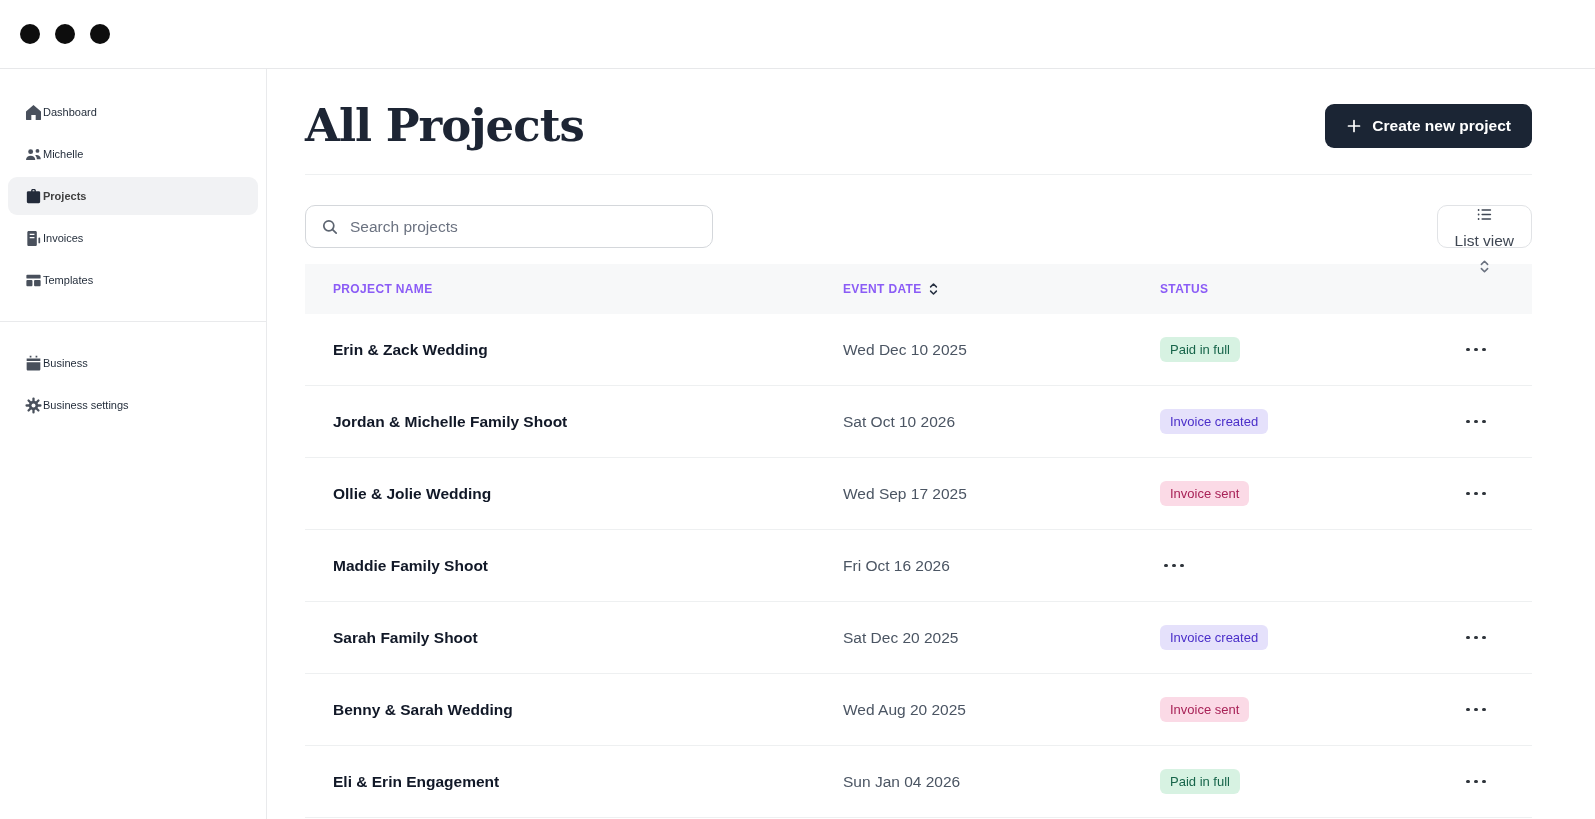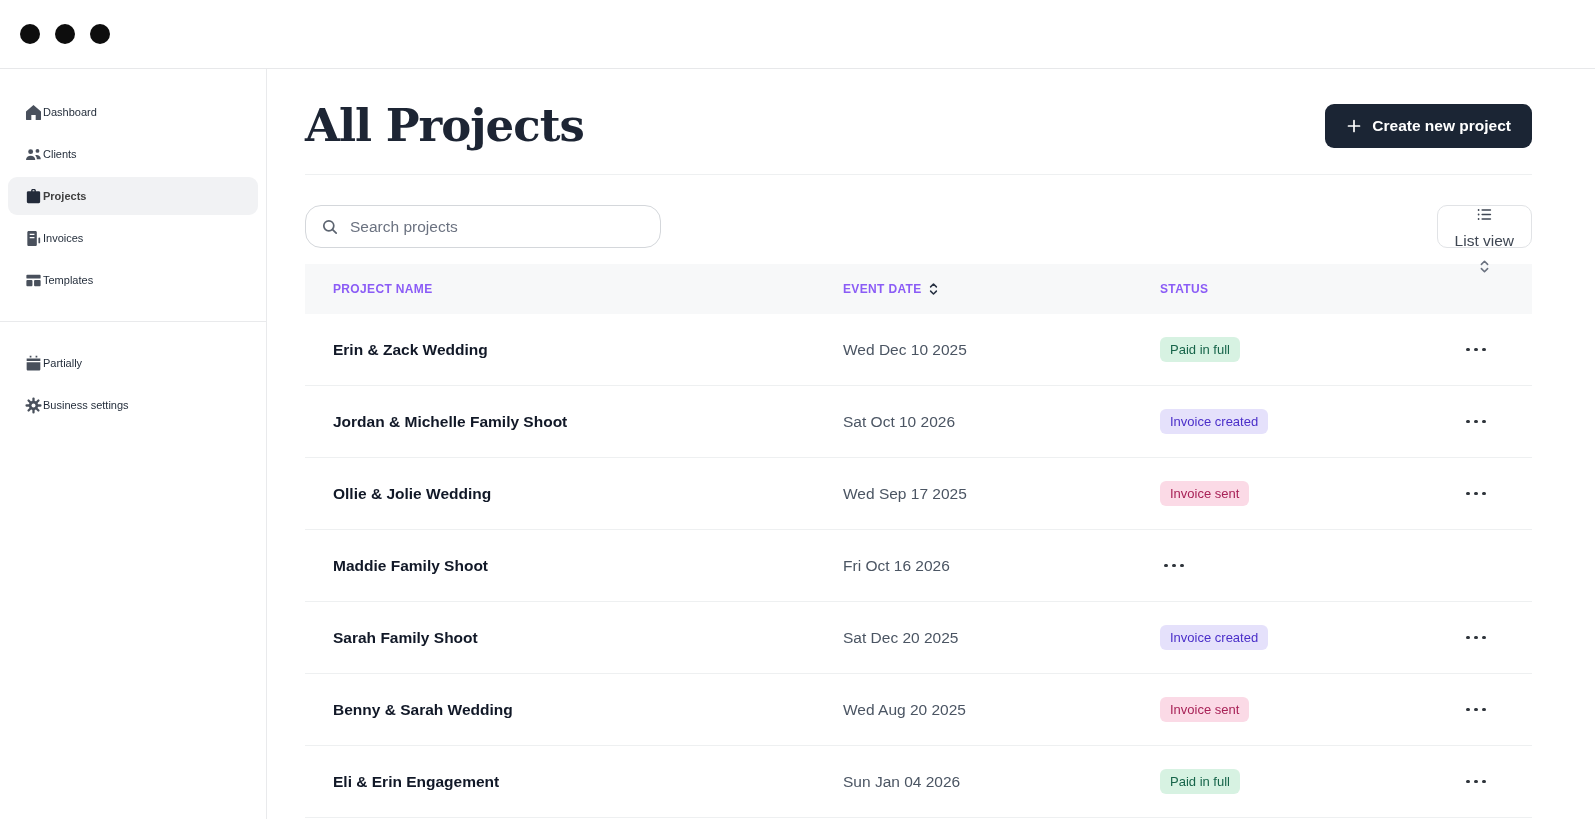--- a/index.html
+++ b/index.html
@@ -23,21 +23,21 @@
 
   .main { flex:1; padding:0 63px 0 38px; }
 
   
   .header-row { display:flex; justify-content:space-between; align-items:center; margin-top:30px; padding-bottom:22px; border-bottom:1px solid #eef0f1; }
   .page-title { font-family:"DejaVu Serif", serif; font-weight:800; font-size:45px; letter-spacing:-1px; color:#1d2534; }
   .create-btn { display:flex; align-items:center; gap:10px; background:#1b2534; color:#fff; border:none; border-radius:9px; height:44px; padding:0 21px; font-size:15.5px; font-weight:600; font-family:inherit; cursor:pointer; }
 
   
   .toolbar { display:flex; justify-content:space-between; align-items:center; margin-top:30px; }
-  .search-box { width:356px; height:43px; border:1px solid #d4d7db; border-radius:16px; display:flex; align-items:center; padding:0 15px; gap:11px; background:#fff; }
+  .search-box { width:408px; height:43px; border:1px solid #d4d7db; border-radius:10px; display:flex; align-items:center; padding:0 15px; gap:11px; background:#fff; }
   .search-box input { border:none; outline:none; font-size:15.5px; font-family:inherit; color:#111827; flex:1; background:transparent; }
   .search-box input::placeholder { color:#6b7280; }
   .view-btn { display:flex; align-items:center; gap:9px; background:#fff; border:1px solid #e1e3e6; border-radius:10px; height:43px; padding:0 17px; font-size:15.5px; color:#3f4753; font-family:inherit; cursor:pointer;flex-direction:column; }
 
   
   .table { margin-top:16px; }
   .thead, .trow { display:grid; grid-template-columns:510px 317px 1fr 70px; align-items:center; padding-left:28px; }
   .thead { background:#f7f8f9; height:50px; font-size:12px; font-weight:700; color:#8b5cf6; letter-spacing:.35px; }
   .th { display:flex; align-items:center; gap:6px; }
   .trow { height:72px; border-bottom:1px solid #eef0f1; background:#fff; }
@@ -70,21 +70,21 @@
     </div>
     <div class="nav-item">
       <span class="ic">
         <svg width="19" height="19" viewBox="0 0 20 20" fill="#49505c">
             <circle cx="7" cy="7" r="2.6"></circle>
             <path d="M2.2 15.2c0-2.5 2.2-4 4.8-4s4.8 1.5 4.8 4v.6H2.2v-.6z"></path>
             <circle cx="14.2" cy="6.2" r="2"></circle>
             <path d="M13.2 10.6c2.3.1 4.4 1.5 4.4 3.8v.5h-4.1c0-1.7-.6-3-1.7-3.9.4-.2.9-.4 1.4-.4z"></path>
           </svg>
       </span>
-      <span>Clients</span>
+      <span>Michelle</span>
     </div>
     <div class="nav-item active">
       <span class="ic">
         <svg width="19" height="19" viewBox="0 0 20 20" fill="#232b3a">
             <path d="M7.5 4.5V3.6c0-.9.7-1.6 1.6-1.6h1.8c.9 0 1.6.7 1.6 1.6v.9h3.1c.8 0 1.4.6 1.4 1.4v9.7c0 .8-.6 1.4-1.4 1.4H4.4c-.8 0-1.4-.6-1.4-1.4V5.9c0-.8.6-1.4 1.4-1.4h3.1zm1.5 0h2v-.8a.4.4 0 0 0-.4-.4H9.4a.4.4 0 0 0-.4.4v.8z"></path>
           </svg>
       </span>
       <span>Projects</span>
     </div>
     <div class="nav-item">
@@ -109,21 +109,21 @@
 
     <div class="side-divider"></div>
 
     <div class="nav-item">
       <span class="ic">
         <svg width="19" height="19" viewBox="0 0 20 20" fill="#49505c">
             <path d="M6 1.8h1.8v2H6v-2zm6.2 0H14v2h-1.8v-2z"></path>
             <path d="M2.8 4.8h14.4v2.6H2.8V4.8zm0 4h14.4v7.2c0 .8-.6 1.4-1.4 1.4H4.2c-.8 0-1.4-.6-1.4-1.4V8.8z"></path>
           </svg>
       </span>
-      <span>Partially</span>
+      <span>Business</span>
     </div>
     <div class="nav-item">
       <span class="ic">
         <svg width="19" height="19" viewBox="0 0 20 20" fill="#49505c">
           <g>
             <rect x="8.8" y="1.5" width="2.4" height="17" rx="1.1"></rect>
             <rect x="8.8" y="1.5" width="2.4" height="17" rx="1.1" transform="rotate(45 10 10)"></rect>
             <rect x="8.8" y="1.5" width="2.4" height="17" rx="1.1" transform="rotate(90 10 10)"></rect>
             <rect x="8.8" y="1.5" width="2.4" height="17" rx="1.1" transform="rotate(135 10 10)"></rect>
             <circle cx="10" cy="10" r="5"></circle>

